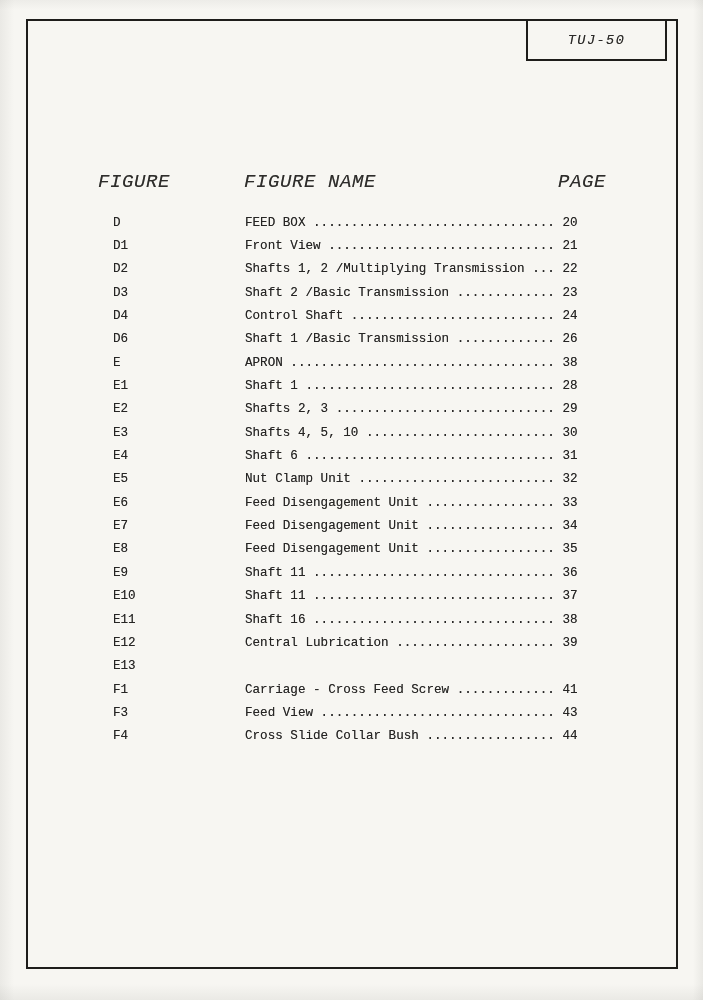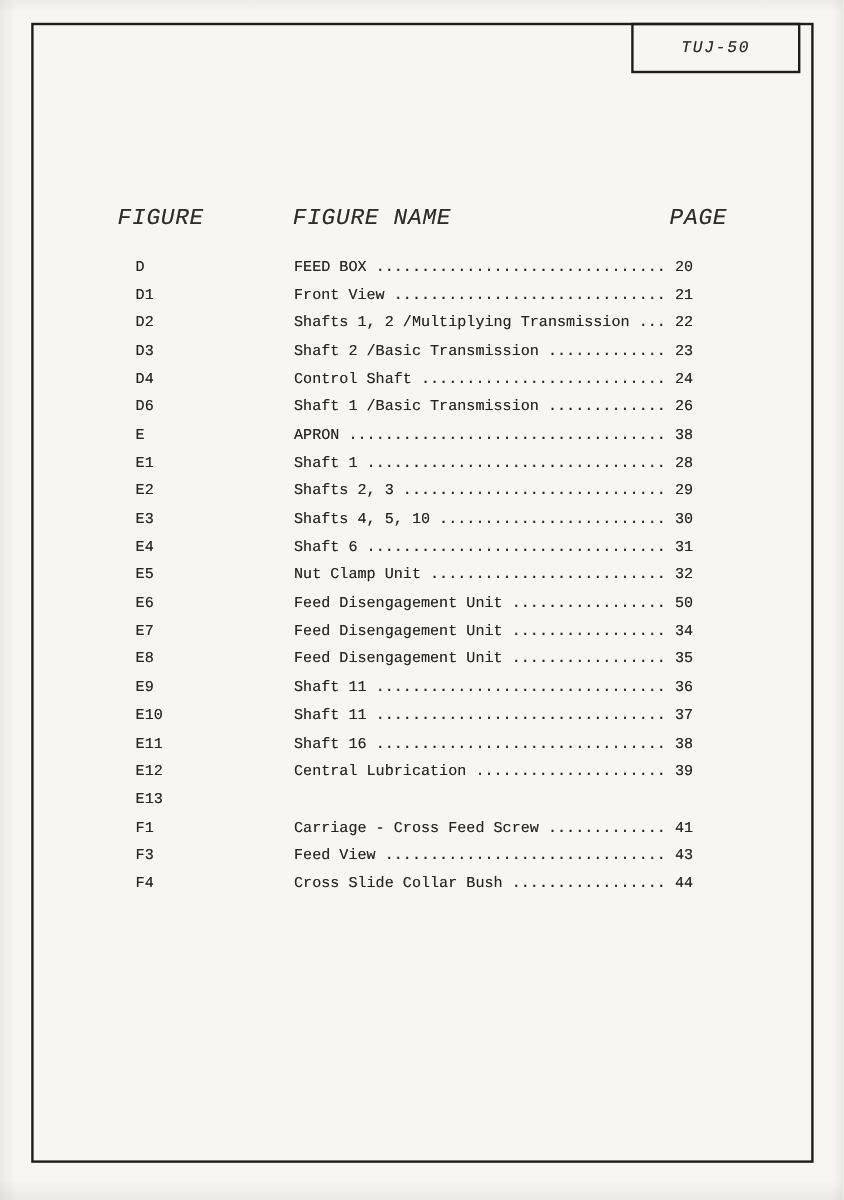--- a/index.html
+++ b/index.html
@@ -167,21 +167,21 @@
     <span class="cell-text"><span>Shaft 6 </span><span>.................................</span><span> 31</span></span>
   </div>
 
   <div class="row">
     <span class="cell-id">E5</span>
     <span class="cell-text"><span>Nut Clamp Unit </span><span>..........................</span><span> 32</span></span>
   </div>
 
   <div class="row">
     <span class="cell-id">E6</span>
-    <span class="cell-text"><span>Feed Disengagement Unit </span><span>.................</span><span> 50</span></span>
+    <span class="cell-text"><span>Feed Disengagement Unit </span><span>.................</span><span> 33</span></span>
   </div>
 
   <div class="row">
     <span class="cell-id">E7</span>
     <span class="cell-text"><span>Feed Disengagement Unit </span><span>.................</span><span> 34</span></span>
   </div>
 
   <div class="row">
     <span class="cell-id">E8</span>
     <span class="cell-text"><span>Feed Disengagement Unit </span><span>.................</span><span> 35</span></span>

